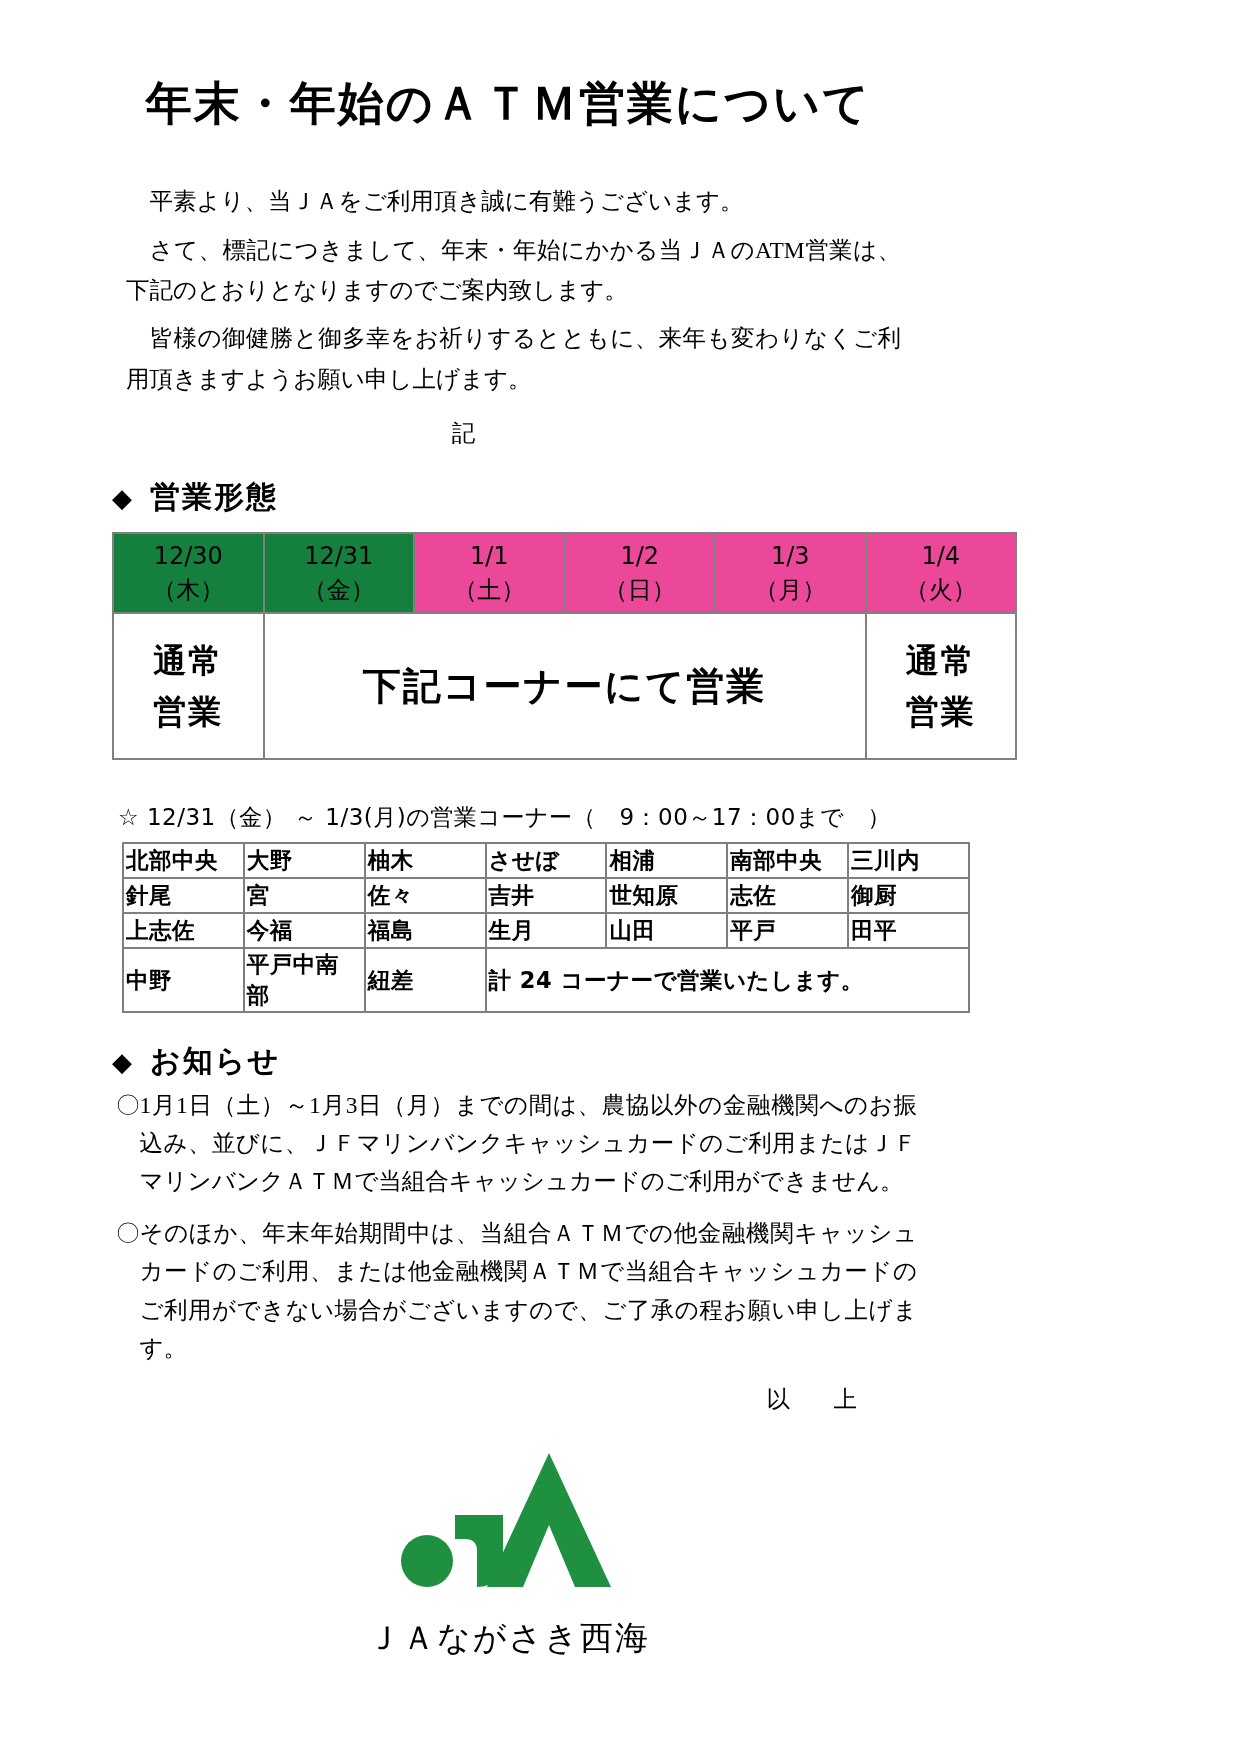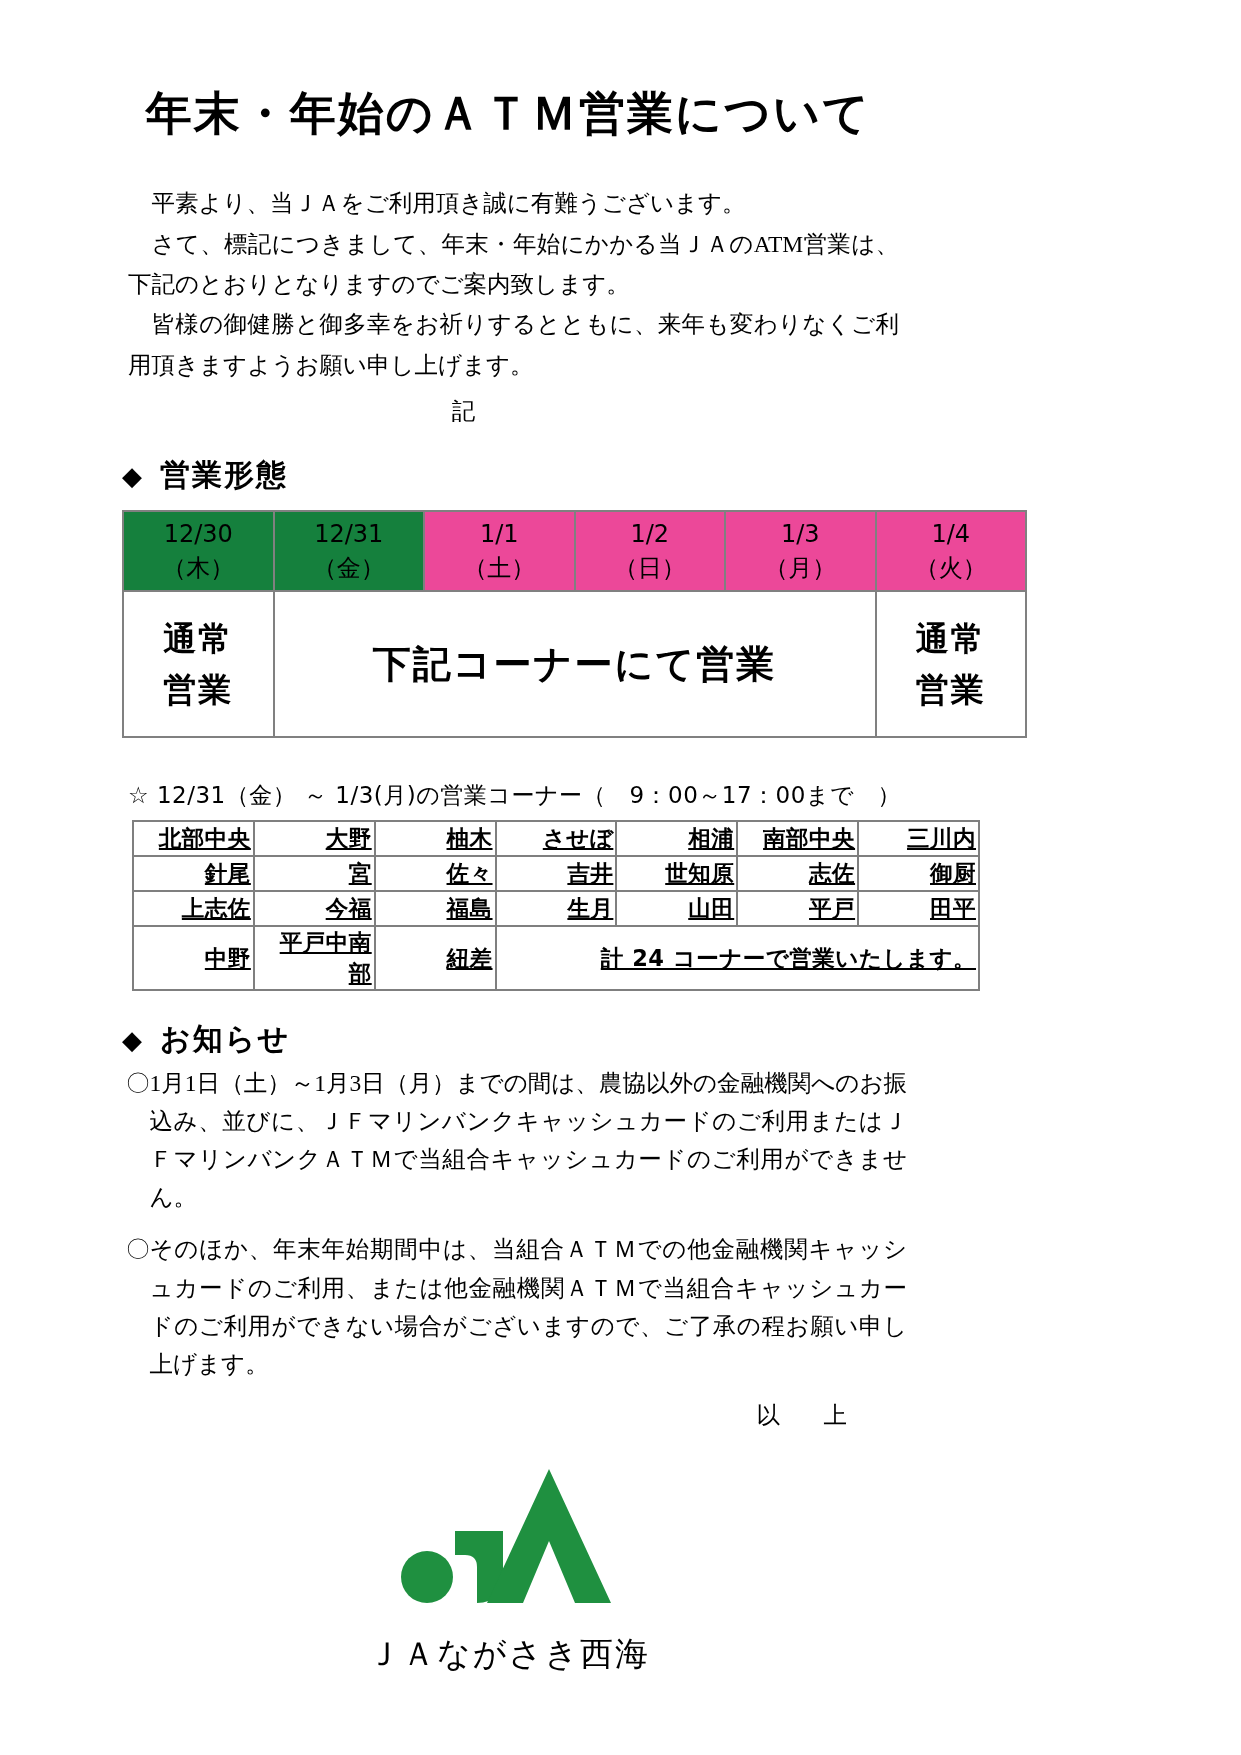--- a/index.html
+++ b/index.html
@@ -12,21 +12,21 @@
     width: 1241px;
     height: 1755px;
     position: relative;
     font-family: "Liberation Serif", "DejaVu Serif", serif;
     color: #000000;
     overflow: hidden;
   }
   .page {
     width: 1017px;
     height: 1755px;
-    padding: 10px;
+    padding: 0;
     position: relative;
   }
 
   
   .doc-title {
     text-align: center;
     font-family: "DejaVu Sans", "Liberation Sans", sans-serif;
     font-weight: 700;
     font-size: 46px;
     letter-spacing: 2px;
@@ -38,21 +38,21 @@
   
   .intro {
     margin: 0;
     padding: 0 108px 0 118px;
     padding-top: 42px;
     font-size: 23.5px;
     line-height: 1.72;
     text-align: justify;
   }
   .intro p {
-    margin: 0;
+    margin: 8px;
     text-indent: 1em;
   }
   .ki-mark {
     text-align: center;
     font-size: 23.5px;
     margin: 0;
     padding-top: 10px;
     padding-right: 90px;
   }
 
@@ -140,28 +140,27 @@
   }
   table.corners {
     border-collapse: collapse;
     width: 848px;
     table-layout: fixed;
     font-family: "DejaVu Sans", "Liberation Sans", sans-serif;
   }
   table.corners td {
     border: 2px solid #7f7f7f;
     height: 35px;
-    text-align: right;
+    text-align: left;
     vertical-align: middle;
     font-size: 22.5px;
     font-weight: 700;
     letter-spacing: 0.5px;
     padding: 0 2px;
     background: #ffffff;
-    text-decoration: underline;
   }
   td.total-cell {
     font-size: 22.5px;
     font-weight: 700;
     letter-spacing: 1px;
   }
 
   
   .notice-list {
     padding: 4px 100px 0 116px;

